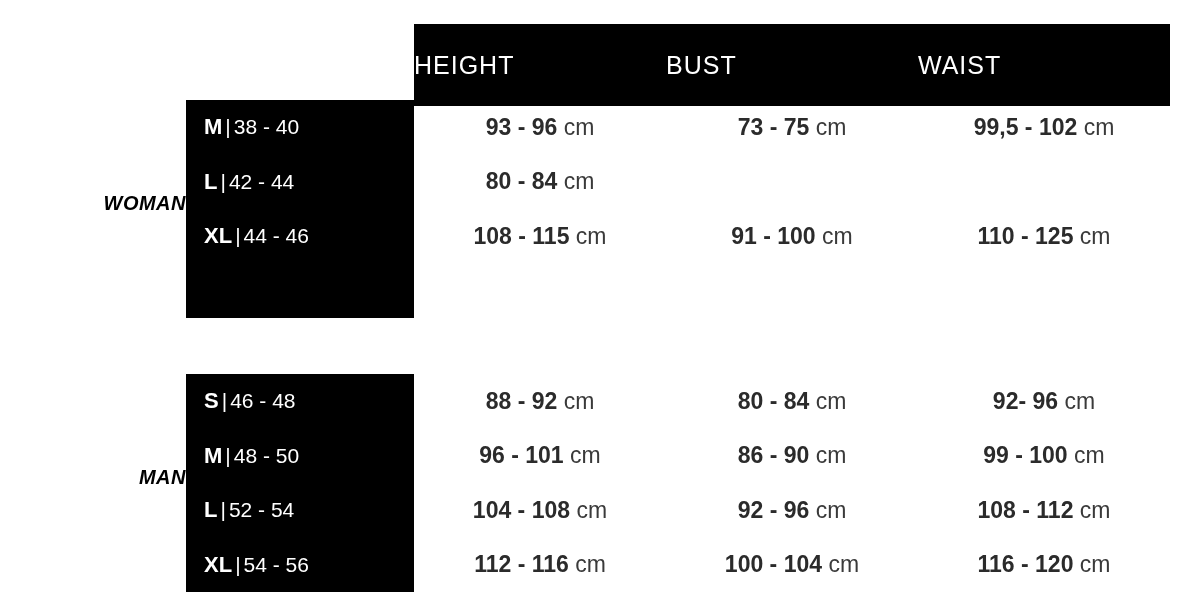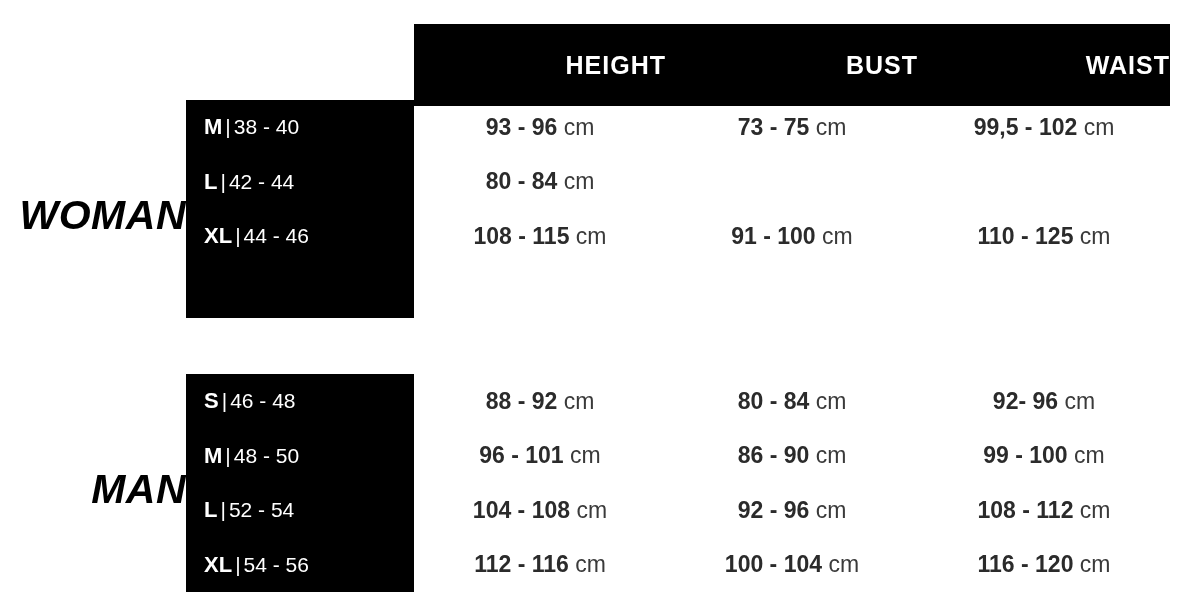--- a/index.html
+++ b/index.html
@@ -23,22 +23,22 @@
     width: 756px;
     height: 82px;
     background: #000000;
     display: flex;
     align-items: center;
   }
   .header-cell {
     color: #ffffff;
     font-size: 25px;
     letter-spacing: 1px;
-    text-align: right;
-    font-weight: 700;
+    text-align: left;
+    font-weight: 400;
   }
   .header-cell.c1 { width: 252px; }
   .header-cell.c2 { width: 252px; }
   .header-cell.c3 { width: 252px; }
 
   
   .section {
     position: absolute;
     left: 0;
     width: 1200px;
@@ -46,21 +46,21 @@
   #section-woman { top: 100px; height: 218px; }
   #section-man   { top: 374px; height: 218px; }
 
   .group-label {
     position: absolute;
     left: 0;
     width: 186px;
     text-align: right;
     font-style: italic;
     font-weight: bold;
-    font-size: 41px;
+    font-size: 20px;
     color: #000000;
     letter-spacing: 0.5px;
   }
   #section-woman .group-label { top: 92px; }
   #section-man .group-label   { top: 92px; }
 
   .size-column {
     position: absolute;
     left: 186px;
     top: 0;

